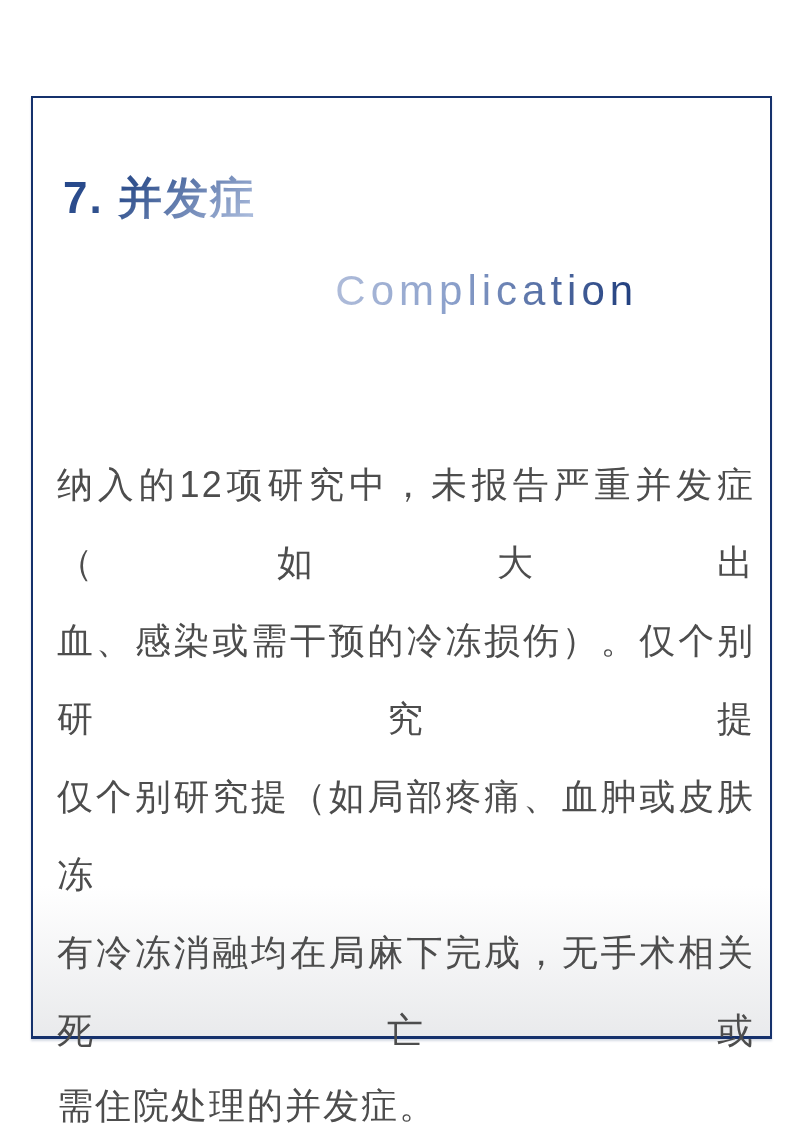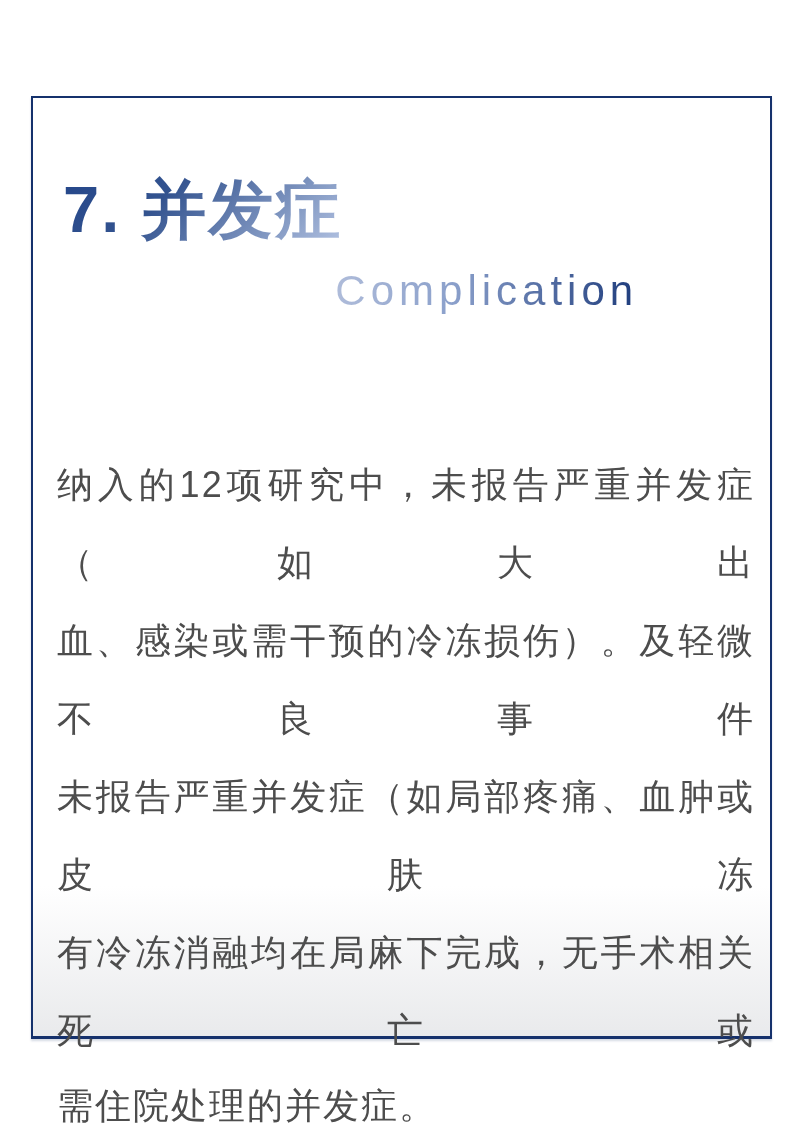--- a/index.html
+++ b/index.html
@@ -26,21 +26,21 @@
     border: 2px solid #15316c;
     border-bottom-width: 3px;
     background: linear-gradient(180deg, #ffffff 0%, #ffffff 84%, #e9eaec 100%);
     box-shadow: 0 2px 2px rgba(21, 49, 108, 0.18);
   }
   .heading {
     position: absolute;
     left: 30px;
     top: 75px;
     margin: 0;
-    font-size: 65px;
+    font-size: 44px;
     font-weight: bold;
     line-height: 1.15;
     letter-spacing: 2px;
     background: linear-gradient(135deg, #24468a 0%, #33538f 35%, #aabbdc 95%);
     -webkit-background-clip: text;
     background-clip: text;
     -webkit-text-fill-color: transparent;
     color: #24468a;
     white-space: nowrap;
   }
@@ -91,20 +91,20 @@
   <div class="card">
 
     <h1 class="heading">7. 并发症</h1>
 
     <div class="subtitle">
       <span class="slash">/</span><span>Complication</span>
     </div>
 
     <div class="body-text">
       <div class="body-line">纳入的12项研究中，未报告严重并发症（如大出</div>
-      <div class="body-line">血、感染或需干预的冷冻损伤）。及轻微不良事件</div>
-      <div class="body-line">未报告严重并发症（如局部疼痛、血肿或皮肤冻</div>
+      <div class="body-line">血、感染或需干预的冷冻损伤）。仅个别研究提</div>
+      <div class="body-line">仅个别研究提（如局部疼痛、血肿或皮肤冻</div>
       <div class="body-line">有冷冻消融均在局麻下完成，无手术相关死亡或</div>
       <div class="body-line last">需住院处理的并发症。</div>
     </div>
 
   </div>
 </div>
 
 </body></html>

